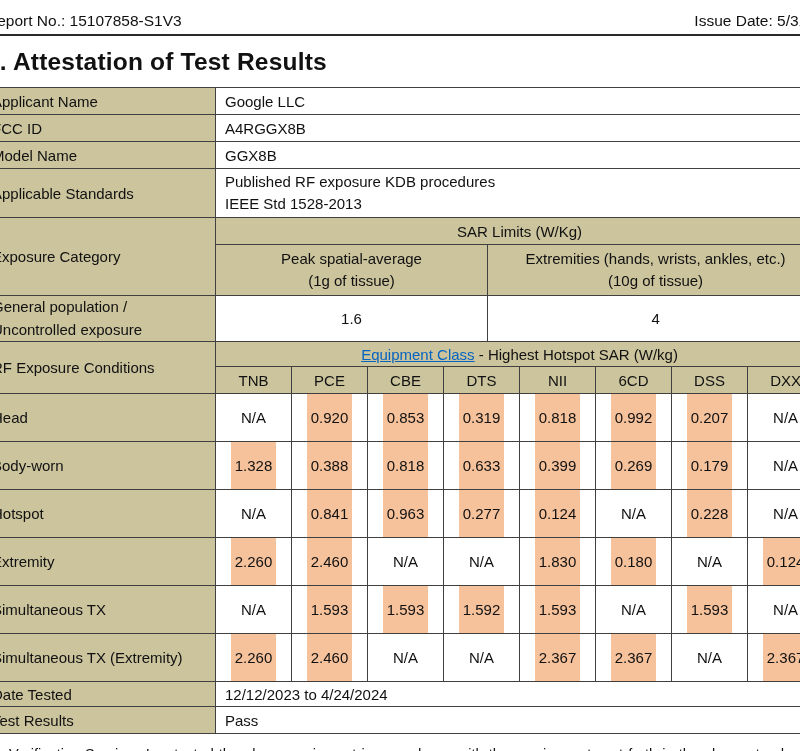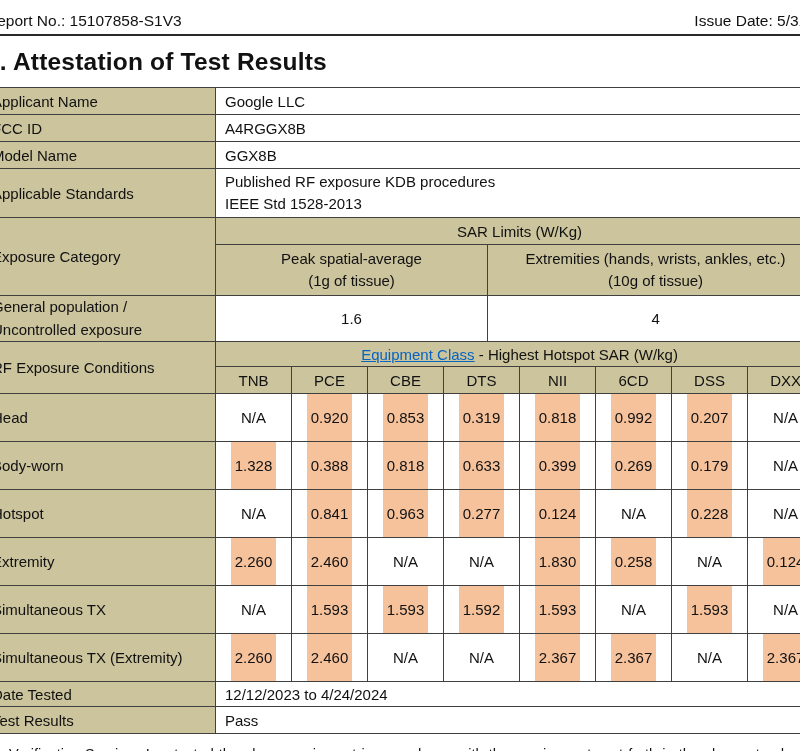--- a/index.html
+++ b/index.html
@@ -143,21 +143,21 @@
           <td class="center"><span class="hl">0.228</span></td>
           <td class="center">N/A</td>
         </tr>
         <tr>
           <td class="label-cell">Extremity</td>
           <td class="center"><span class="hl">2.260</span></td>
           <td class="center"><span class="hl">2.460</span></td>
           <td class="center">N/A</td>
           <td class="center" colspan="2">N/A</td>
           <td class="center"><span class="hl">1.830</span></td>
-          <td class="center"><span class="hl">0.258</span></td>
+          <td class="center"><span class="hl">0.180</span></td>
           <td class="center">N/A</td>
           <td class="center"><span class="hl">0.124</span></td>
         </tr>
         <tr>
           <td class="label-cell">Simultaneous TX</td>
           <td class="center">N/A</td>
           <td class="center"><span class="hl">1.593</span></td>
           <td class="center"><span class="hl">1.593</span></td>
           <td class="center" colspan="2"><span class="hl">1.592</span></td>
           <td class="center"><span class="hl">1.593</span></td>

